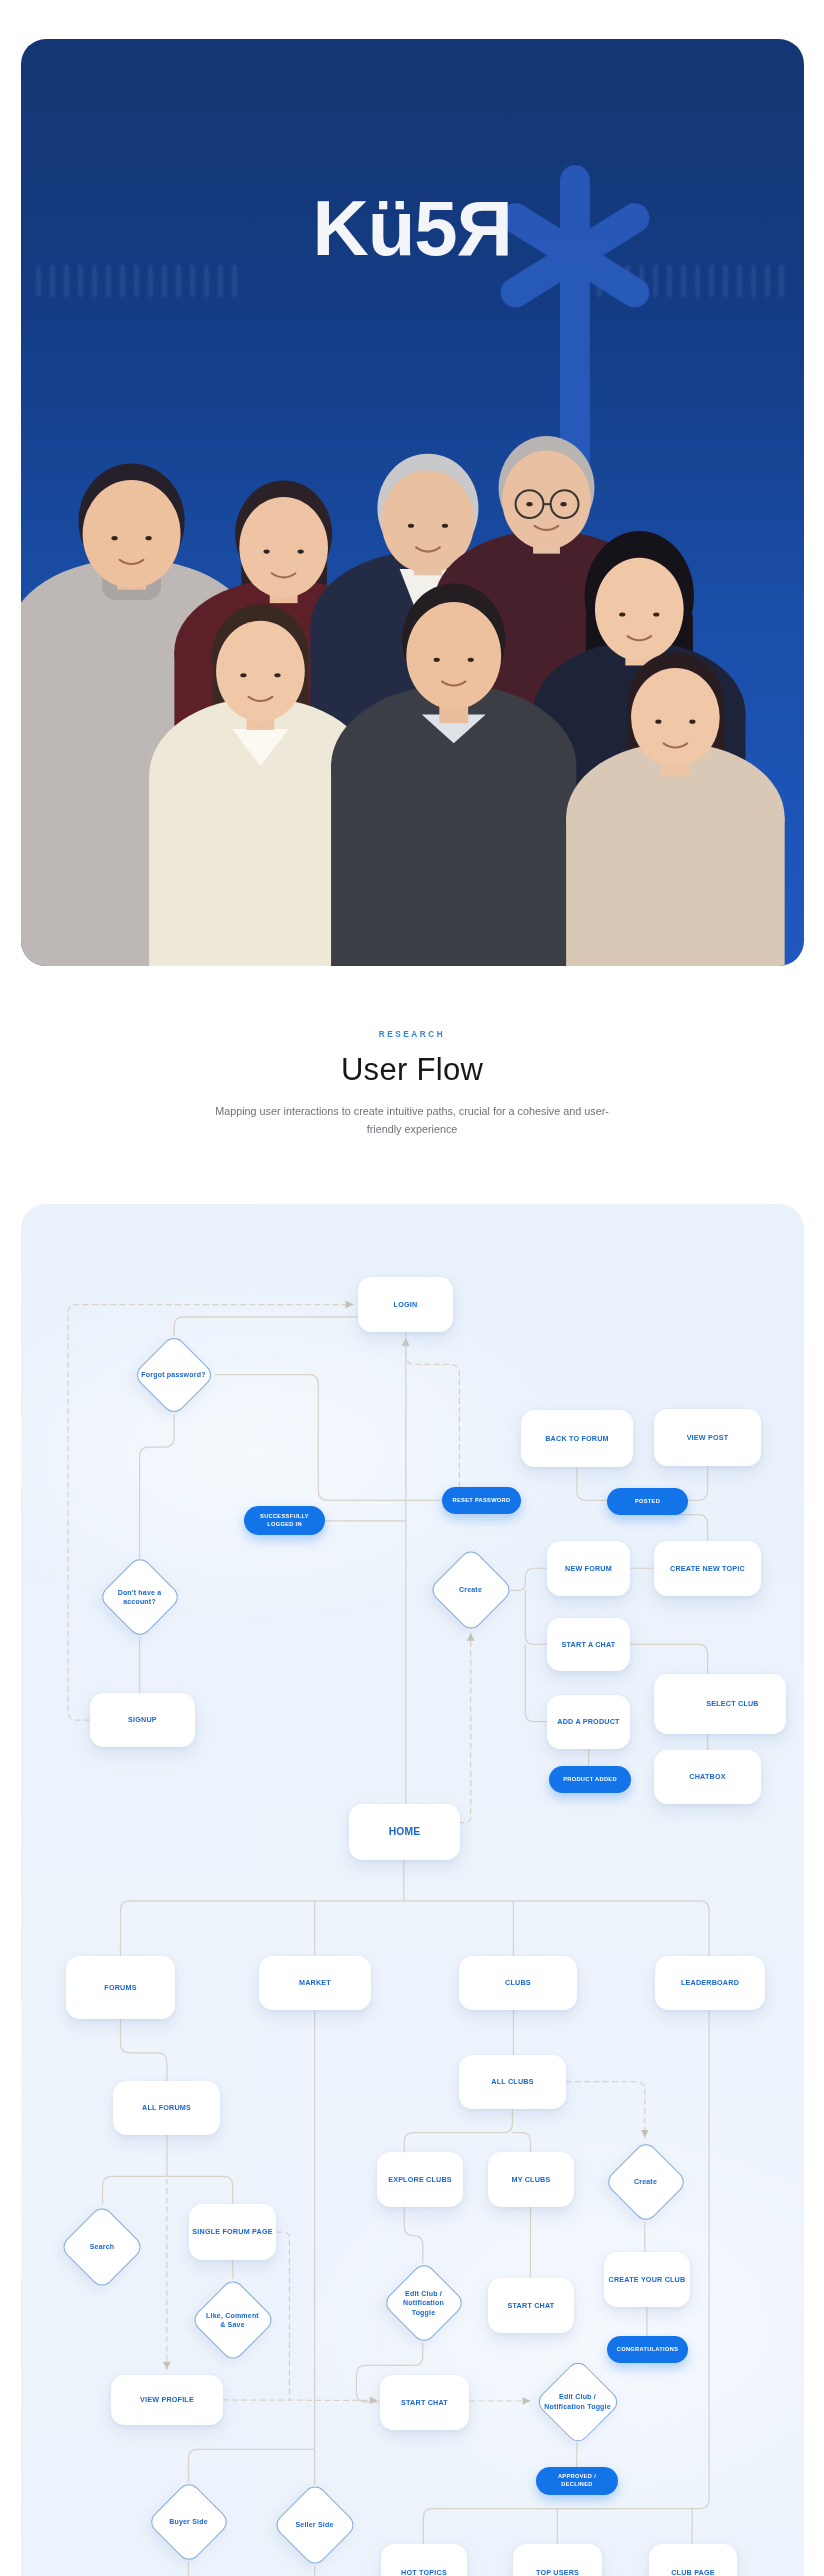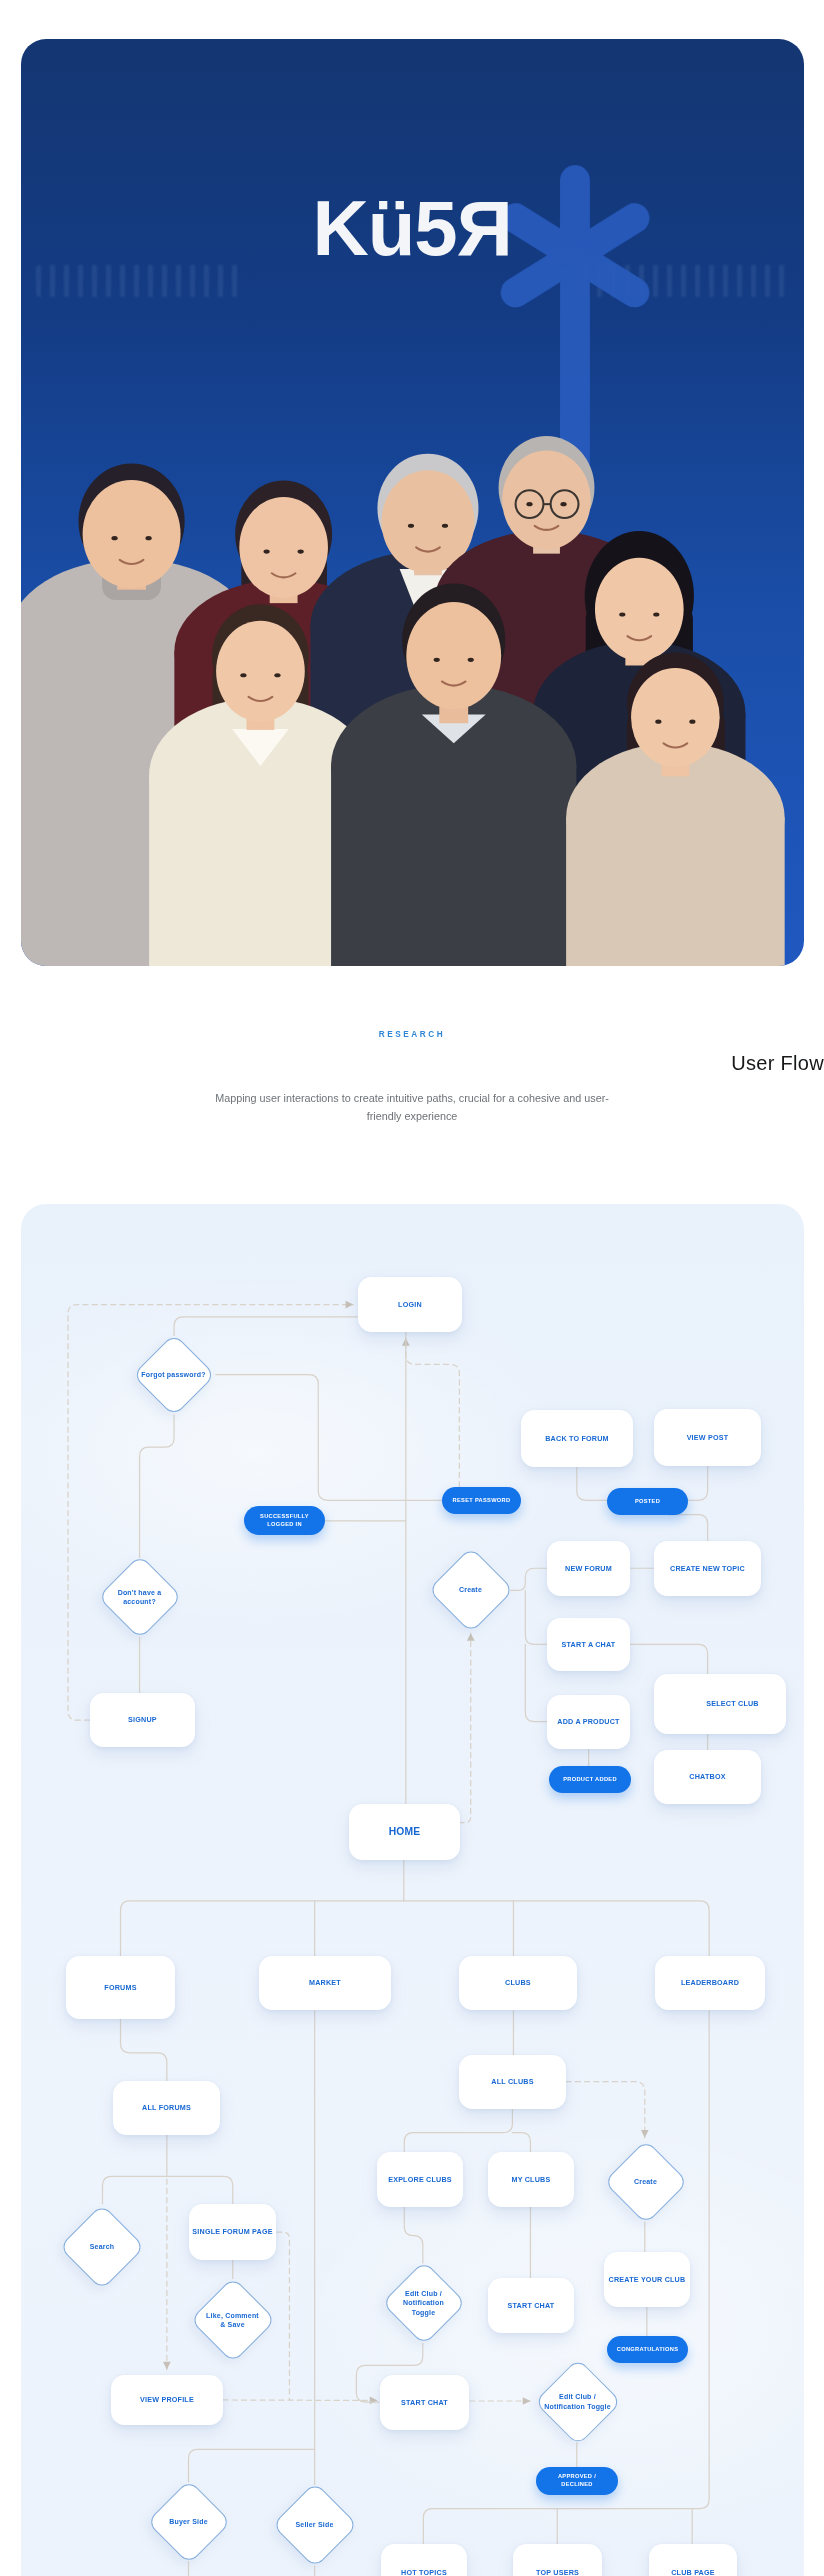--- a/index.html
+++ b/index.html
@@ -17,21 +17,21 @@
   .wm-band{position:absolute;top:226px;height:32px;z-index:0;opacity:.5;border-radius:4.1px;
         background:repeating-linear-gradient(90deg,rgba(173,198,240,.20) 0 5.2px,transparent 5.2px 14px);
         filter:blur(1px);}
   .wm-left{left:15.5px;width:206px;}
   .wm-right{left:562px;width:206px;}
   .hero-photo{position:absolute;left:0;bottom:0;width:783px;height:567px;z-index:3;}
 
   
   .section-head{position:absolute;left:0;top:1030px;width:824px;text-align:center;}
   .eyebrow{font-size:8.2px;font-weight:700;letter-spacing:2.6px;color:#2e86d4;}
-  .title{margin-top:13.4px;font-size:20px;font-weight:500;color:#17181a;letter-spacing:0.3px;text-align:right;}
+  .title{margin-top:13.4px;font-size:31px;font-weight:500;color:#17181a;letter-spacing:0.3px;}
   .subtitle{margin:13.4px auto 0;width:402px;font-size:10.8px;line-height:1.72;color:#6d7278;font-weight:400;}
 
   
   .flow-card{position:absolute;left:20.6px;top:1204px;width:783px;height:2053px;
         border-radius:25px 25px 0 0;
         background:
           radial-gradient(464px 258px at 30% 12%,rgba(255,255,255,.55),rgba(255,255,255,0) 70%),
           radial-gradient(464px 309px at 75% 55%,rgba(255,255,255,.45),rgba(255,255,255,0) 70%),
           linear-gradient(180deg,#e9f1fb 0%,#eef4fc 45%,#e9f1fb 100%);}
 
@@ -262,21 +262,21 @@
         <polygon points="822,5676 837,5668.5 837,5683.5" fill="#c6c0b6"></polygon>
         <path d="M1034 5730 L1034 5888 Q1034 5906 1052 5906 L1115.5 5906 Q1131 5906 1131 5921.5 L1131 5937" fill="none" stroke="#d8d2c9" stroke-width="2.4" stroke-linecap="round" stroke-linejoin="round"></path>
         <path d="M1340 5730 L1340 5767.5 Q1340 5781 1353.5 5781 L1353.5 5781 Q1367 5781 1367 5794.5 L1367 5812" fill="none" stroke="#d8d2c9" stroke-width="2.4" stroke-linecap="round" stroke-linejoin="round"></path>
         <path d="M822 5048 L822 5078 Q822 5092 836 5092 L836 5092 Q850 5092 850 5106 L850 5136" fill="none" stroke="#d8d2c9" stroke-width="2.4" stroke-linecap="round" stroke-linejoin="round" stroke-dasharray="10 8"></path>
         <polygon points="850,5136 842.5,5121 857.5,5121" fill="#c6c0b6"></polygon>
         <path d="M1082 5048 L1082 5078 Q1082 5092 1096 5092 L1096 5092 Q1110 5092 1110 5106 L1110 5136" fill="none" stroke="#d8d2c9" stroke-width="2.4" stroke-linecap="round" stroke-linejoin="round" stroke-dasharray="10 8"></path>
         <polygon points="1110,5136 1102.5,5121 1117.5,5121" fill="#c6c0b6"></polygon>
         <path d="M1344 5048 L1344 5076 Q1344 5092 1360 5092 L1360 5092 Q1376 5092 1376 5108 L1376 5140" fill="none" stroke="#d8d2c9" stroke-width="2.4" stroke-linecap="round" stroke-linejoin="round" stroke-dasharray="10 8"></path>
         <polygon points="1376,5140 1368.5,5125 1383.5,5125" fill="#c6c0b6"></polygon>
       </svg>
-      <div class="node box" style="left: 358px; top: 1277px; width: 104px; height: 55px;">
+      <div class="node box" style="left: 358px; top: 1277px; width: 95px; height: 55px;">
         <div class="lbl">LOGIN</div>
       </div>
       <div class="node diamond" style="left: 132px; top: 1335px; width: 83px; height: 79px;">
         <div class="dshape" style="width: 57px; height: 57px;"></div>
         <div class="lbl">Forgot password?</div>
       </div>
       <div class="node box" style="left: 521px; top: 1410px; width: 112px; height: 57px;">
         <div class="lbl">BACK TO FORUM</div>
       </div>
       <div class="node box" style="left: 654px; top: 1409px; width: 107px; height: 57px;">
@@ -324,21 +324,21 @@
       </div>
       <div class="node box" style="left: 90px; top: 1693px; width: 105px; height: 54px;">
         <div class="lbl">SIGNUP</div>
       </div>
       <div class="node box big" style="left: 349px; top: 1804px; width: 111px; height: 56px;">
         <div class="lbl">HOME</div>
       </div>
       <div class="node box" style="left: 66px; top: 1956px; width: 109px; height: 63px;">
         <div class="lbl">FORUMS</div>
       </div>
-      <div class="node box" style="left: 259px; top: 1956px; width: 132px; height: 54px;">
+      <div class="node box" style="left: 259px; top: 1956px; width: 112px; height: 54px;">
         <div class="lbl">MARKET</div>
       </div>
       <div class="node box" style="left: 459px; top: 1956px; width: 118px; height: 54px;">
         <div class="lbl">CLUBS</div>
       </div>
       <div class="node box" style="left: 655px; top: 1956px; width: 110px; height: 54px;">
         <div class="lbl">LEADERBOARD</div>
       </div>
       <div class="node box" style="left: 113px; top: 2081px; width: 107px; height: 54px;">
         <div class="lbl">ALL FORUMS</div>

